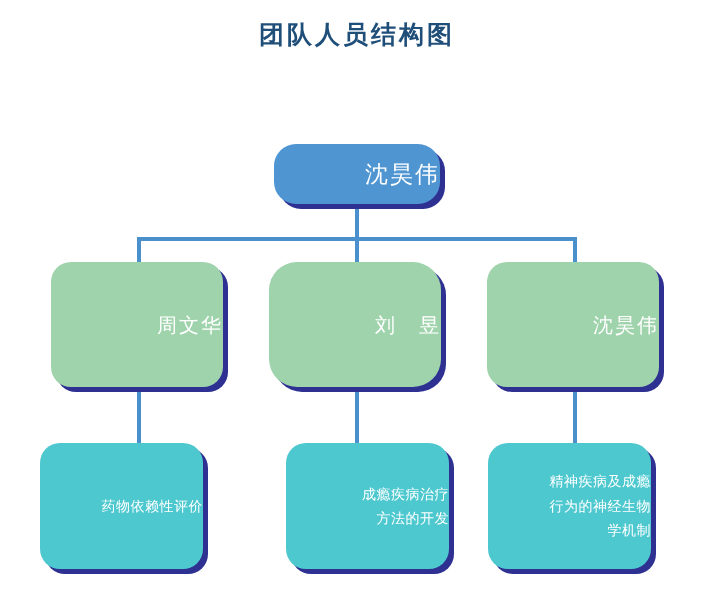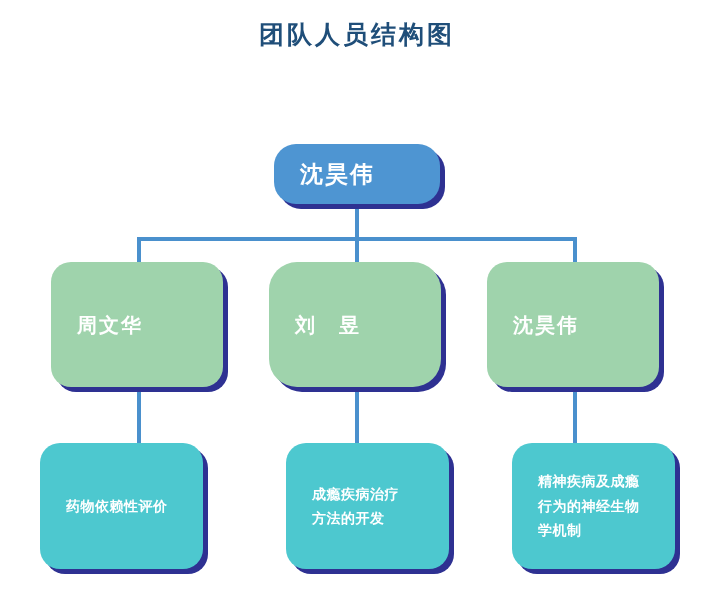--- a/index.html
+++ b/index.html
@@ -41,26 +41,26 @@
   }
 
   
   .node {
     position: absolute;
     box-sizing: border-box;
     border-radius: 20px;
     display: flex;
     align-items: center;
     justify-content: center;
-    text-align: left;
+    text-align: right;
     color: #ffffff;
-    font-weight: bold;
+    font-weight: normal;
     line-height: 1.5;
     box-shadow: 5px 5px 0 0 #2e3192;
-    padding: 4px 26px;
+    padding: 4px 0;
   }
   .node .node-label {
     display: block;
     width: 100%;
     white-space: pre-line;
   }
 
   .node.root {
     background: #4e95d2;
     border-radius: 22px;
@@ -114,19 +114,19 @@
 
   <div class="node level3" style="left:40px; top:443px; width:163px; height:126px;">
     <span class="node-label">药物依赖性评价</span>
   </div>
 
   <div class="node level3" style="left:286px; top:443px; width:163px; height:126px;">
     <span class="node-label">成瘾疾病治疗
 方法的开发</span>
   </div>
 
-  <div class="node level3" style="left:512px; top:443px; width:163px; height:126px;">
+  <div class="node level3" style="left:488px; top:443px; width:163px; height:126px;">
     <span class="node-label">精神疾病及成瘾
 行为的神经生物
 学机制</span>
   </div>
 
 </div>
 
 </body></html>

